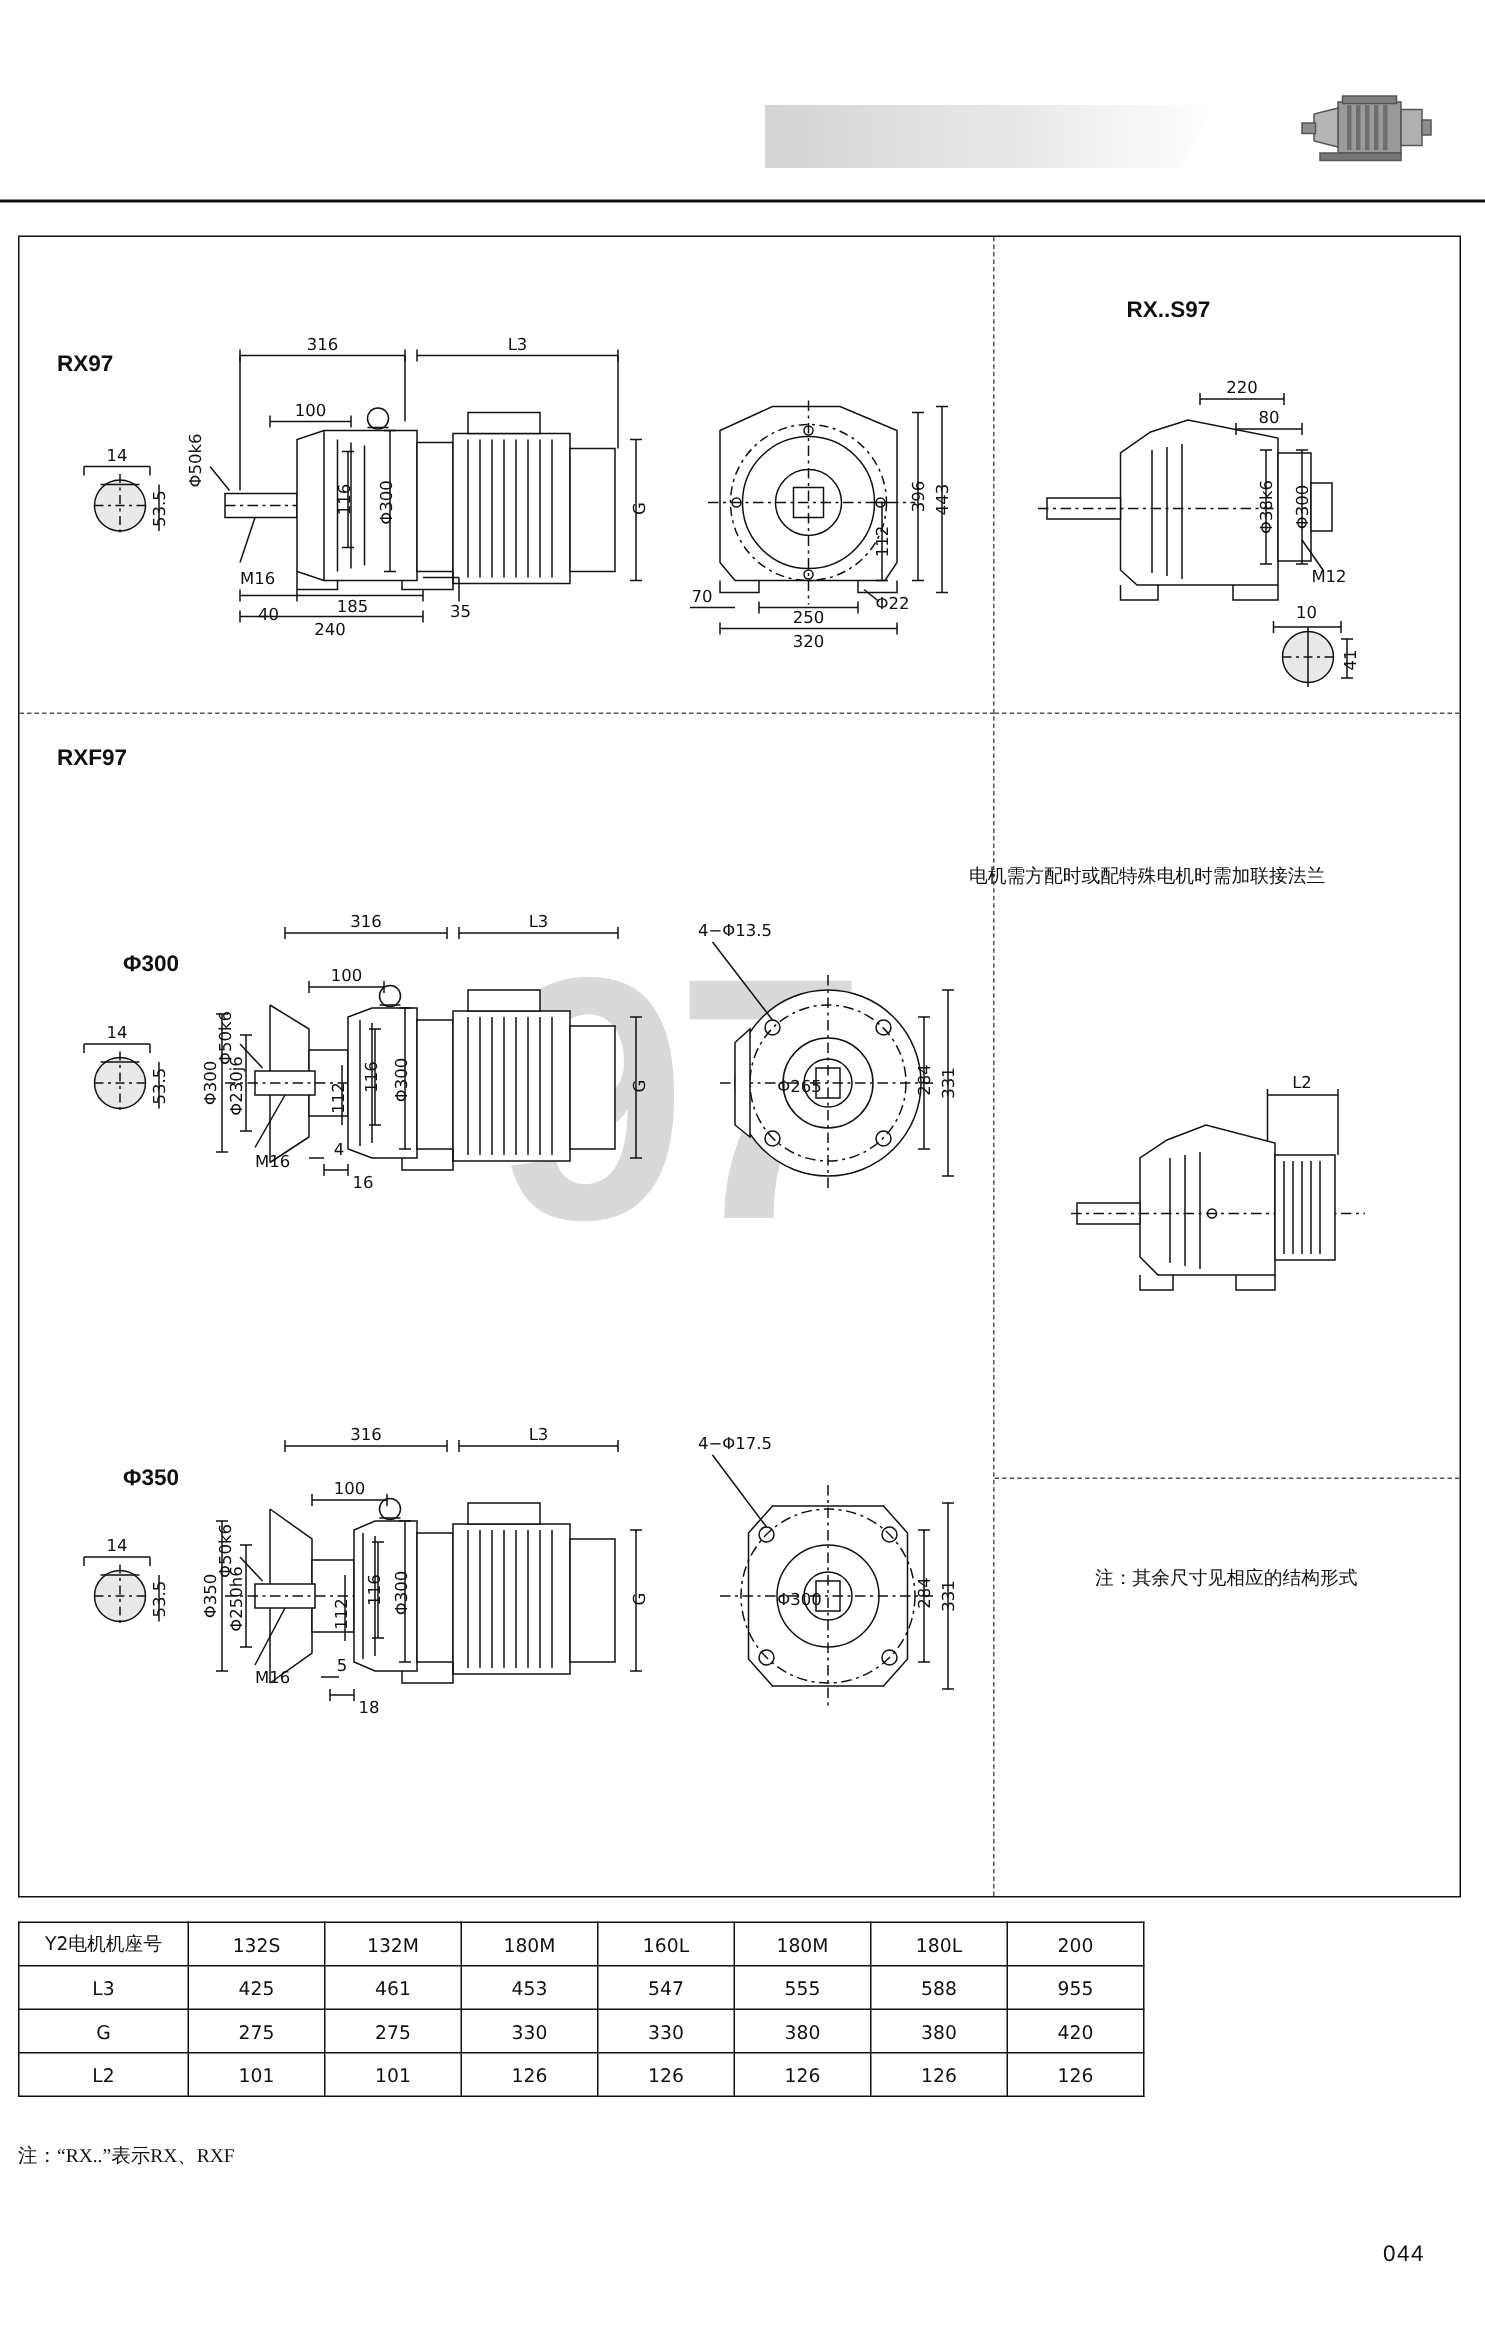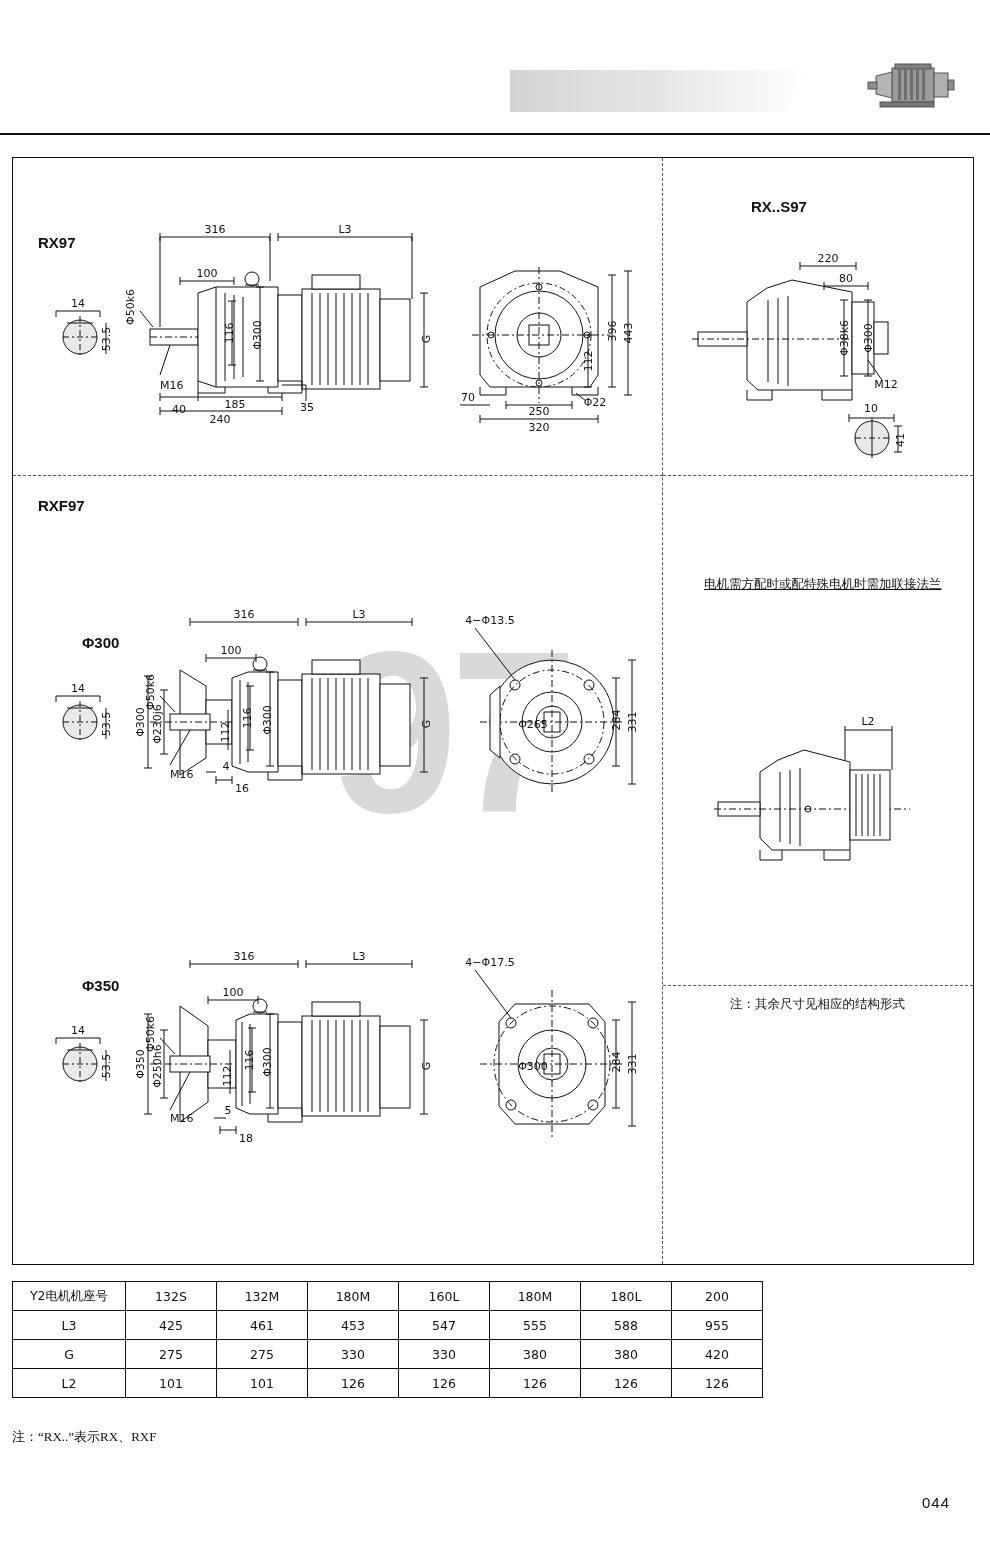--- a/index.html
+++ b/index.html
@@ -103,22 +103,22 @@
   <div class="h-divider-3"></div>
 
   <div class="watermark">97</div>
 
   <div class="sec-label" style="left:38px;top:198px;margin-top:36px;">RX97</div>
   <div class="sec-label" style="left:734px;top:198px;margin-left:17px;">RX..S97</div>
   <div class="sec-label" style="left:38px;top:497px;">RXF97</div>
   <div class="phi-label" style="left:82px;top:634px;">Φ300</div>
   <div class="phi-label" style="left:82px;top:977px;">Φ350</div>
 
-  <div class="note" style="left:704px;top:576px;text-decoration:underline;">电机需方配时或配特殊电机时需加联接法兰</div>
-  <div class="note" style="left:730px;top:996px;">注：其余尺寸见相应的结构形式</div>
+  <div class="note" style="left:646px;top:576px;">电机需方配时或配特殊电机时需加联接法兰</div>
+  <div class="note" style="left:730px;top:1044px;">注：其余尺寸见相应的结构形式</div>
 
   <svg class="dwg" style="left:20px;top:215px;" width="640" height="230">
     <g fill="none" stroke="#111" stroke-width="1">
 
       <circle cx="60" cy="122" r="17" fill="#e9e9e9"></circle>
       <line x1="43" y1="122" x2="77" y2="122" stroke-dasharray="6 3 2 3"></line>
       <line x1="60" y1="101" x2="60" y2="143" stroke-dasharray="6 3 2 3"></line>
       <line x1="47" y1="108" x2="73" y2="108"></line>
       <line x1="36" y1="96" x2="80" y2="96"></line>
       <line x1="36" y1="96" x2="36" y2="102"></line>

